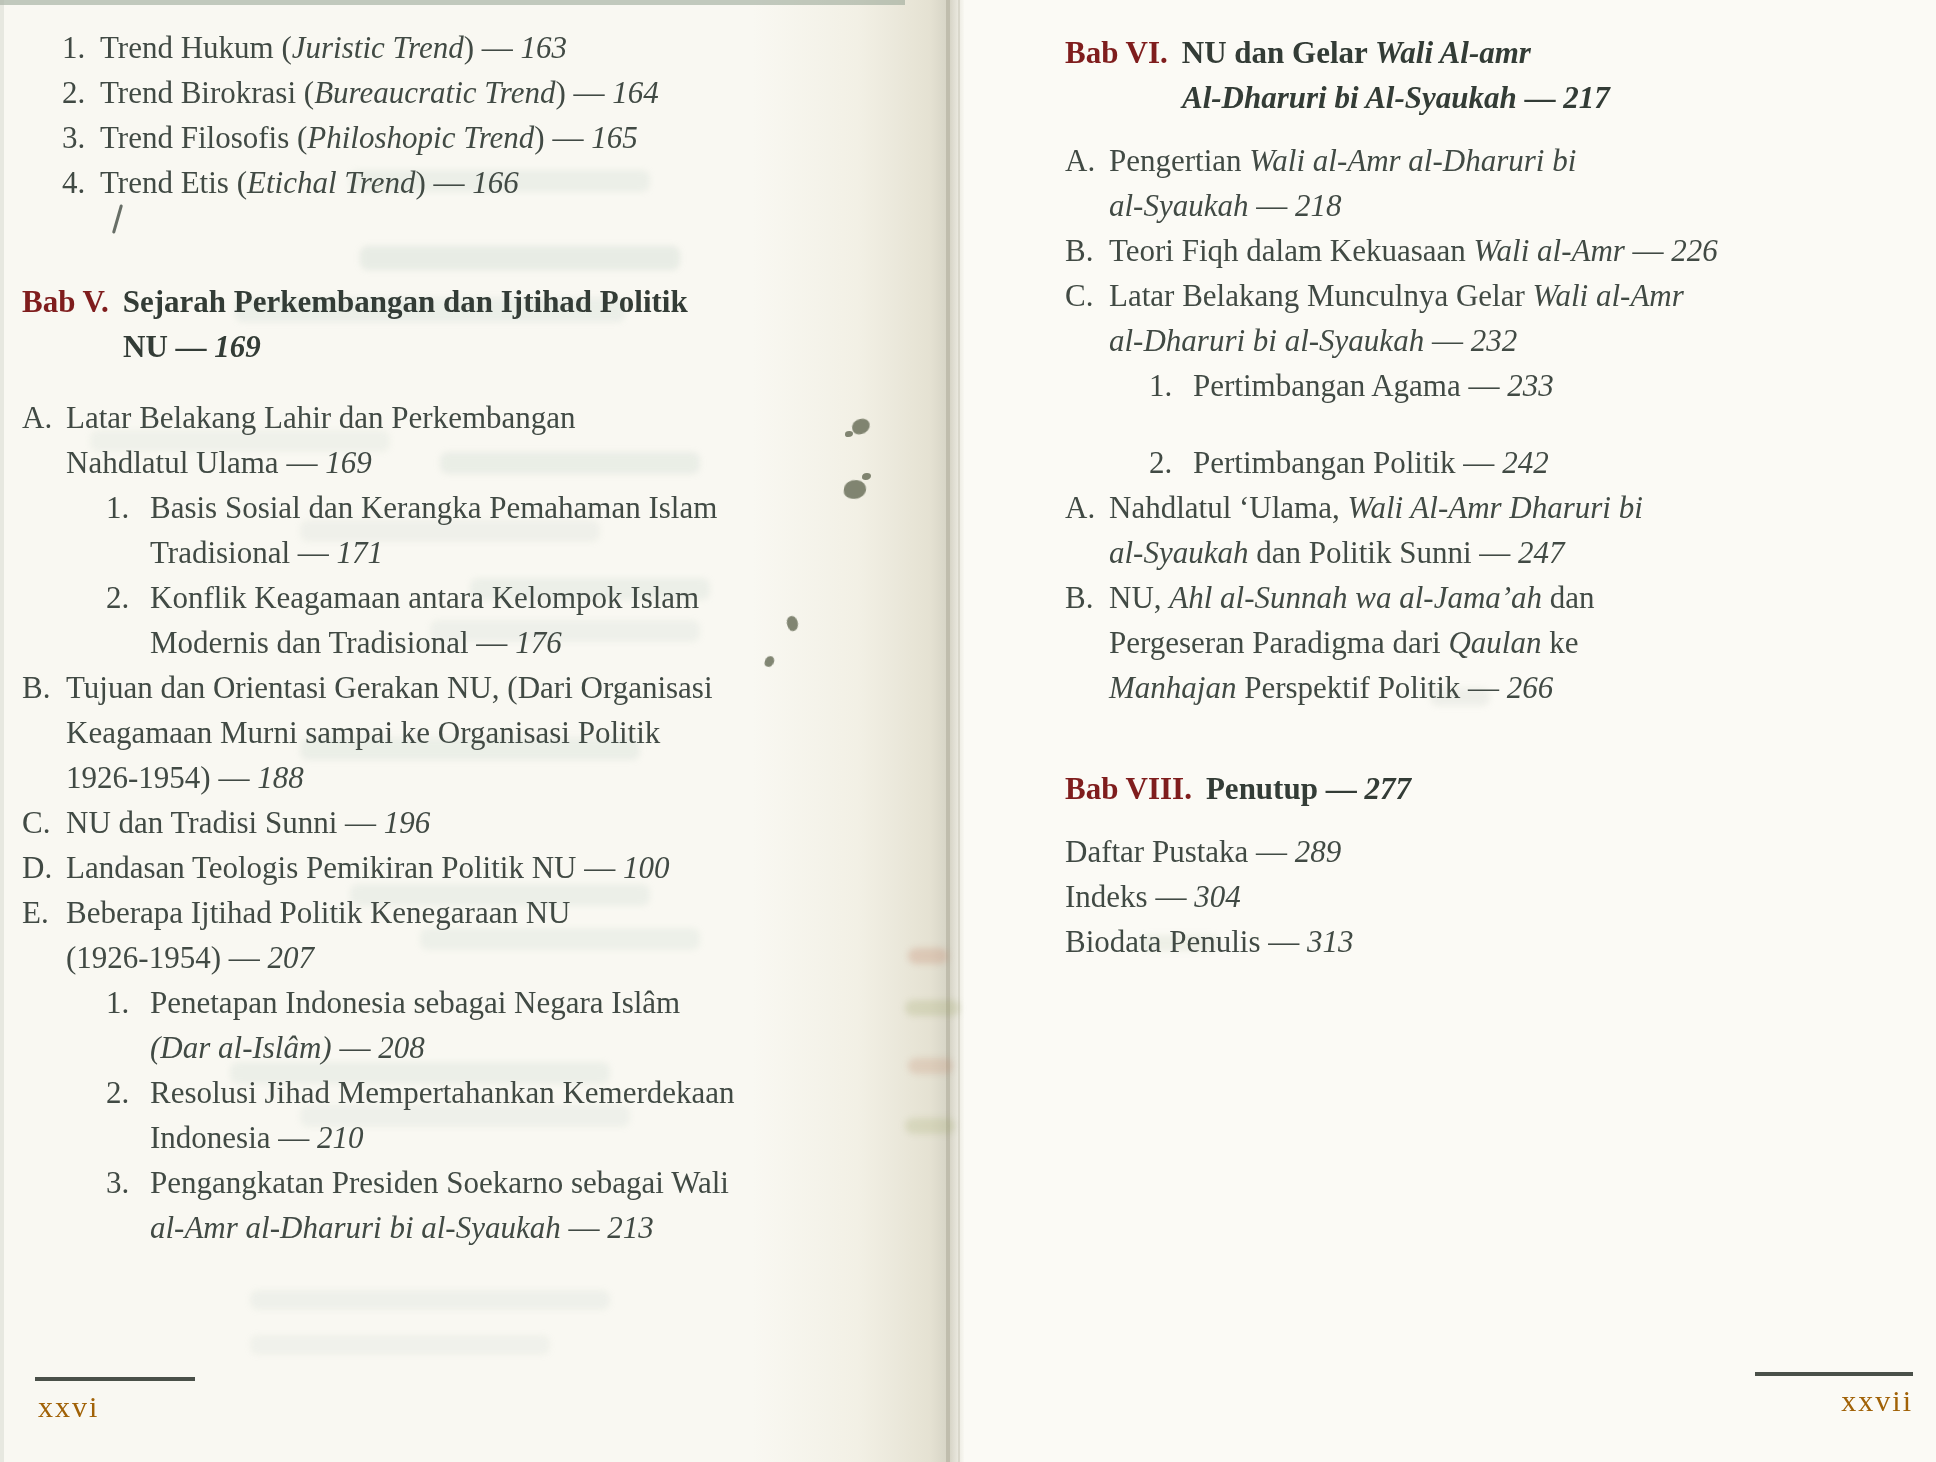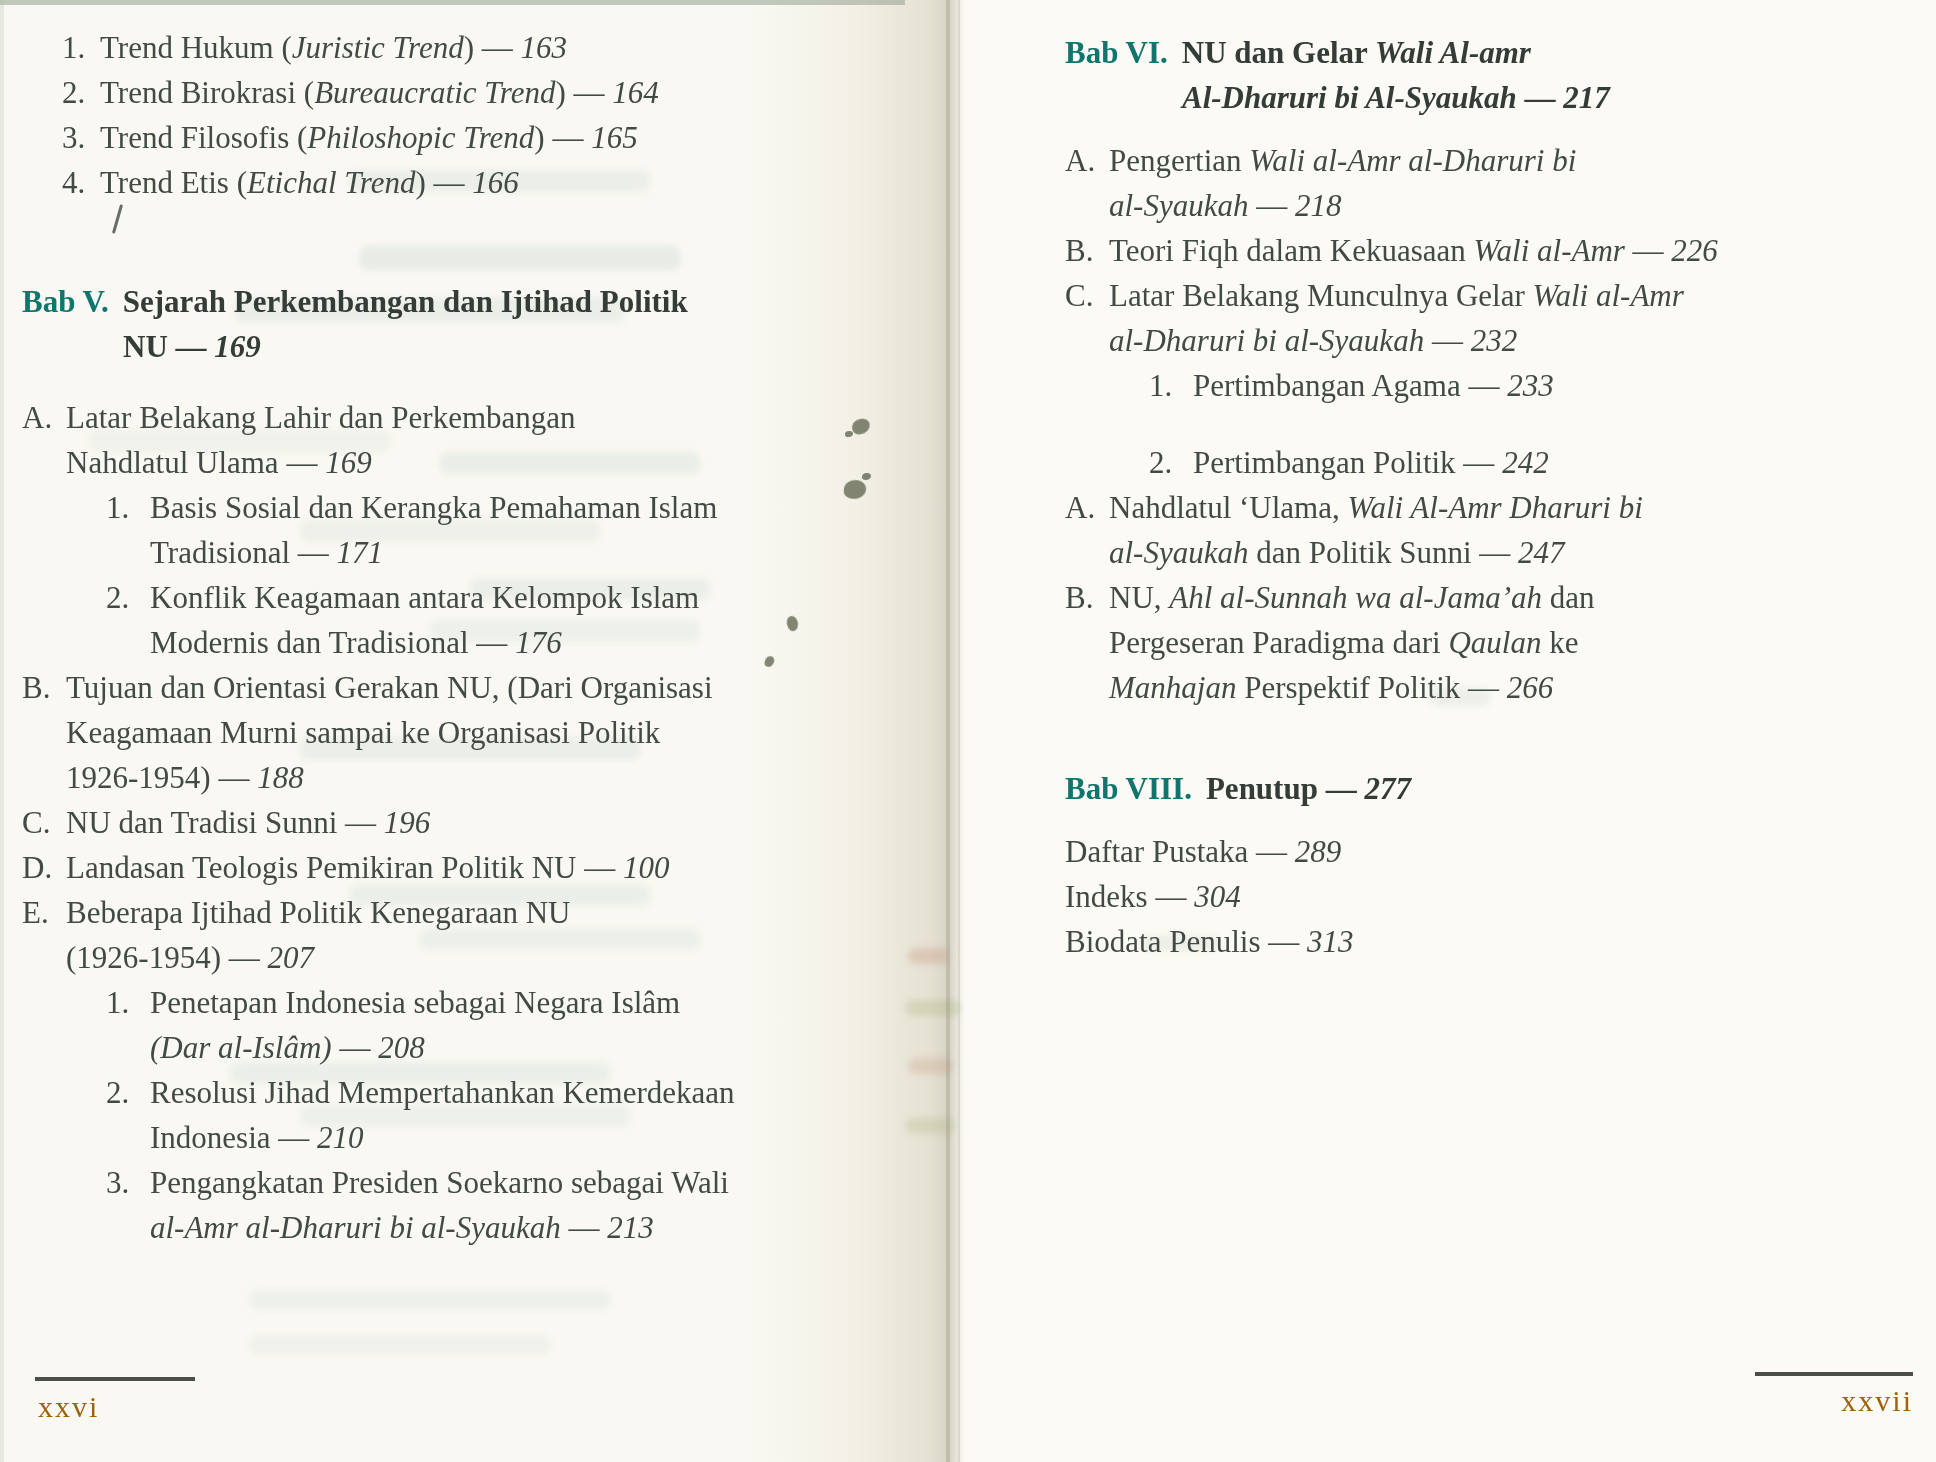--- a/index.html
+++ b/index.html
@@ -30,21 +30,21 @@
   .col{position:absolute;font-size:31px;line-height:45px;}
   #left-col{left:22px;top:25px;width:830px;}
   #right-col{left:1065px;top:30px;width:860px;}
   .blk{position:relative;}
   .tline{white-space:nowrap;height:45px;}
   .lab{display:inline-block;}
   .run-r{font-style:normal;}
   .run-i{font-style:italic;}
   .run-b{font-weight:700;color:#333c36;}
   .run-bi{font-weight:700;font-style:italic;color:#333c36;}
-  .chapter .lab{font-weight:700;color:#0f766e;padding-right:14px;}
+  .chapter .lab{font-weight:700;color:#7f1d1d;padding-right:14px;}
   .letter > .tline > .lab{min-width:44px;}
   .number > .tline > .lab{min-width:38px;}
   .subnumber > .tline > .lab{min-width:44px;}
   .number{margin-left:40px;}
   .subnumber{margin-left:84px;}
   #left-col .chapter{margin-top:74px;margin-bottom:26px;}
   #right-col .chapter{margin-top:56px;margin-bottom:18px;}
   #right-col .chapter:first-child{margin-top:0;}
 
   

